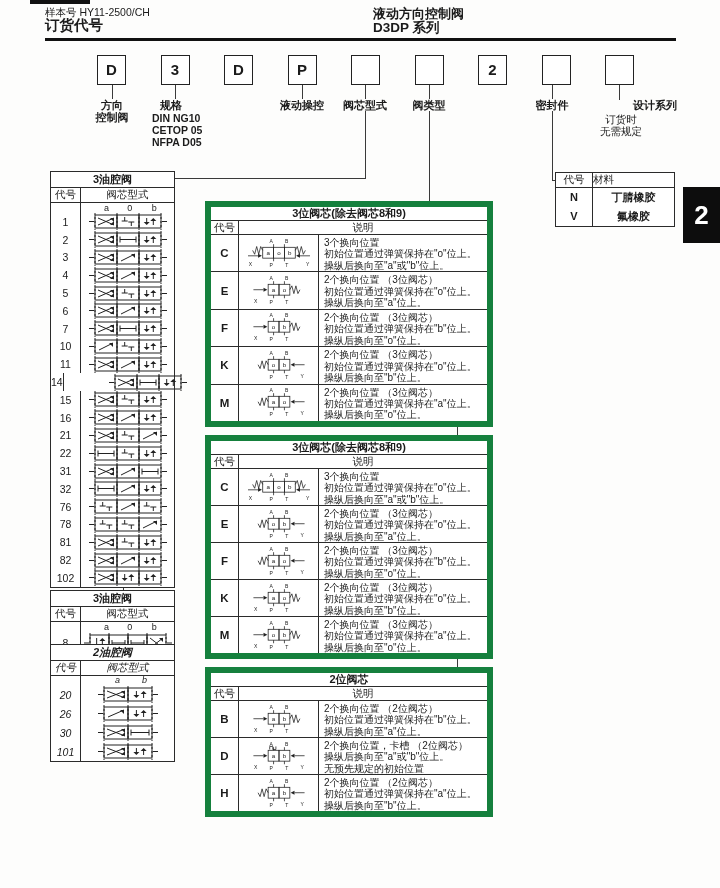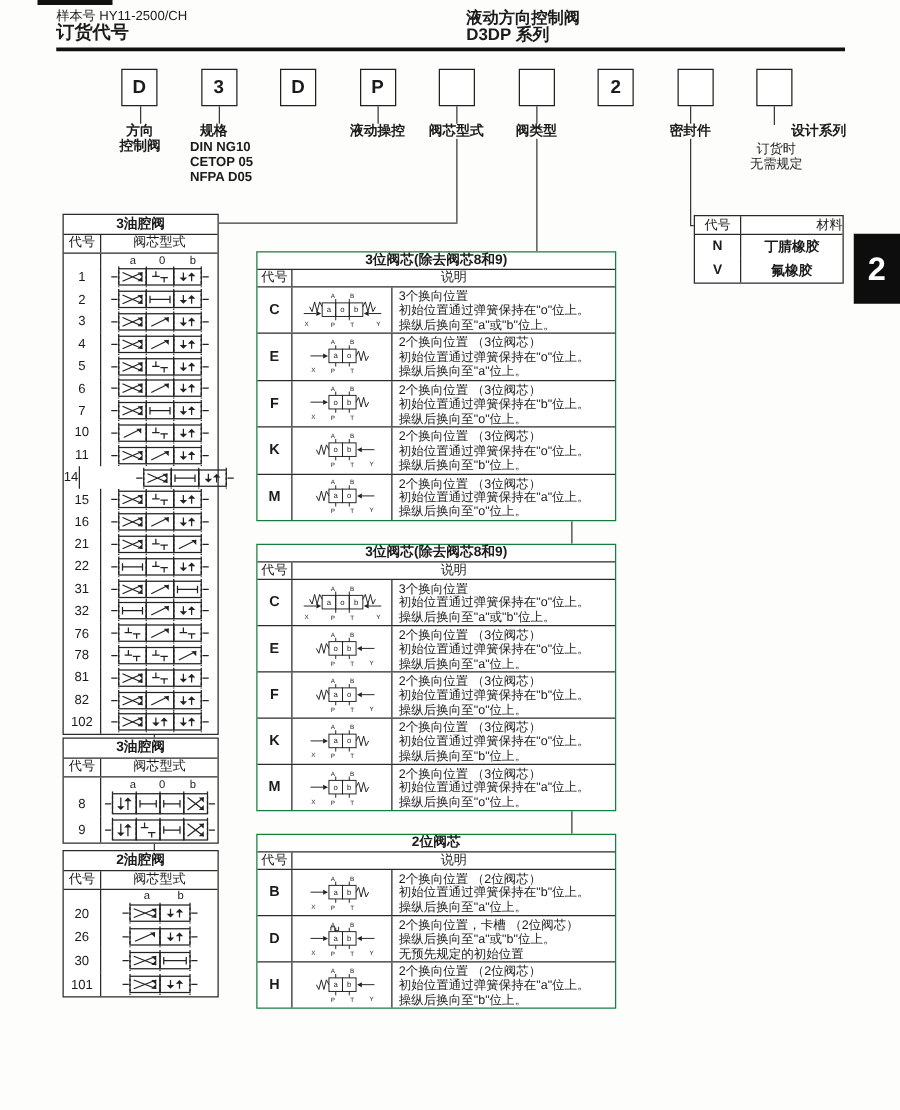--- a/index.html
+++ b/index.html
@@ -22,36 +22,36 @@
   .lt .hdr .c1{width:30px;border-right:1px solid #2b2b2b;text-align:center;box-sizing:border-box;}
   .lt .hdr .c2{flex:1;text-align:center;}
   .lt .sub{position:relative;}
   .lt .sub .sc{position:absolute;font-size:9px;line-height:9px;}
   .lt .subdiv{position:absolute;left:0;top:0;bottom:0;width:30px;border-right:1px solid #2b2b2b;box-sizing:border-box;}
   .lrow{display:flex;align-items:center;}
   .lrow .lcode{width:30px;border-right:1px solid #2b2b2b;box-sizing:border-box;text-align:center;
                font-size:10.5px;align-self:stretch;display:flex;align-items:center;justify-content:center;}
   .lrow .lsym{flex:1;display:flex;align-items:center;justify-content:center;}
   
-  .mt{position:absolute;left:205px;width:288px;border:1px solid #15803d;background:#fff;box-sizing:border-box;}
+  .mt{position:absolute;left:205px;width:288px;border:6px solid #15803d;background:#fff;box-sizing:border-box;}
   .mt .title{border-bottom:1px solid #2b2b2b;text-align:center;font-size:11px;font-weight:600;}
   .mt .hdr{display:flex;font-size:10.5px;}
   .mt .hdr .c1{width:28px;border-right:1px solid #2b2b2b;text-align:center;box-sizing:border-box;}
   .mt .hdr .c2{flex:1;text-align:center;}
   .mrow{display:flex;border-top:1px solid #2b2b2b;}
   .mrow .mcode{width:28px;border-right:1px solid #2b2b2b;box-sizing:border-box;display:flex;
                align-items:center;justify-content:center;font-size:11.5px;font-weight:600;}
   .mrow .msym{width:80px;border-right:1px solid #2b2b2b;box-sizing:border-box;display:flex;
               align-items:center;justify-content:center;}
   .mrow .mdesc{flex:1;padding:2px 4px 0 5px;font-size:10px;line-height:11.4px;}
   
   .seal{position:absolute;left:555px;top:172px;width:120px;border:1px solid #2b2b2b;background:#fff;box-sizing:border-box;}
   .seal .hdr{display:flex;height:14px;border-bottom:1px solid #2b2b2b;font-size:10.5px;}
   .seal .hdr .c1{width:37px;border-right:1px solid #2b2b2b;text-align:center;box-sizing:border-box;}
-  .seal .hdr .c2{flex:1;text-align:right;}
+  .seal .hdr .c2{flex:1;text-align:left;}
   .srow{display:flex;height:19px;align-items:center;}
   .srow .c1{width:37px;border-right:1px solid #2b2b2b;box-sizing:border-box;text-align:center;
             font-weight:bold;font-size:11px;align-self:stretch;line-height:19px;}
   .srow .c2{flex:1;text-align:center;font-size:11px;font-weight:600;}
   .tab2{position:absolute;left:683px;top:187px;width:37px;height:56px;background:#0d0d0d;color:#fff;
         display:flex;align-items:center;justify-content:center;font-size:26px;font-weight:bold;}
   .foot{position:absolute;left:52px;top:858px;font-size:11.5px;font-weight:600;}
   svg{display:block;}
   svg line,svg path,svg rect,svg polyline{stroke:#222;fill:none;stroke-width:1;}
   svg polygon{fill:#222;stroke:none;}
@@ -804,21 +804,21 @@
                 <line x1="83" y1="-2" x2="83" y2="18" stroke="#999" stroke-dasharray="2 2"></line>
                 <line x1="1" y1="8" x2="6" y2="8"></line>
                 <line x1="84" y1="8" x2="89" y2="8"></line>
               </g>
             </svg>
           </div>
       </div>
       </div>
   </div>
 
-  <div class="lt" style="top:680px;">
+  <div class="lt" style="top:644px;font-style:italic;">
     <div class="title" style="height:15px;line-height:15px;">2油腔阀</div>
     <div class="hdr" style="height:14px;line-height:13px;">
       <div class="c1">代号</div>
       <div class="c2">阀芯型式</div>
     </div>
     <div class="sub" style="height:9px;">
       <div class="subdiv"></div>
       <span class="sc" style="left:52%;top:0;">a</span>
       <span class="sc" style="left:74%;top:0;">b</span>
     </div>

